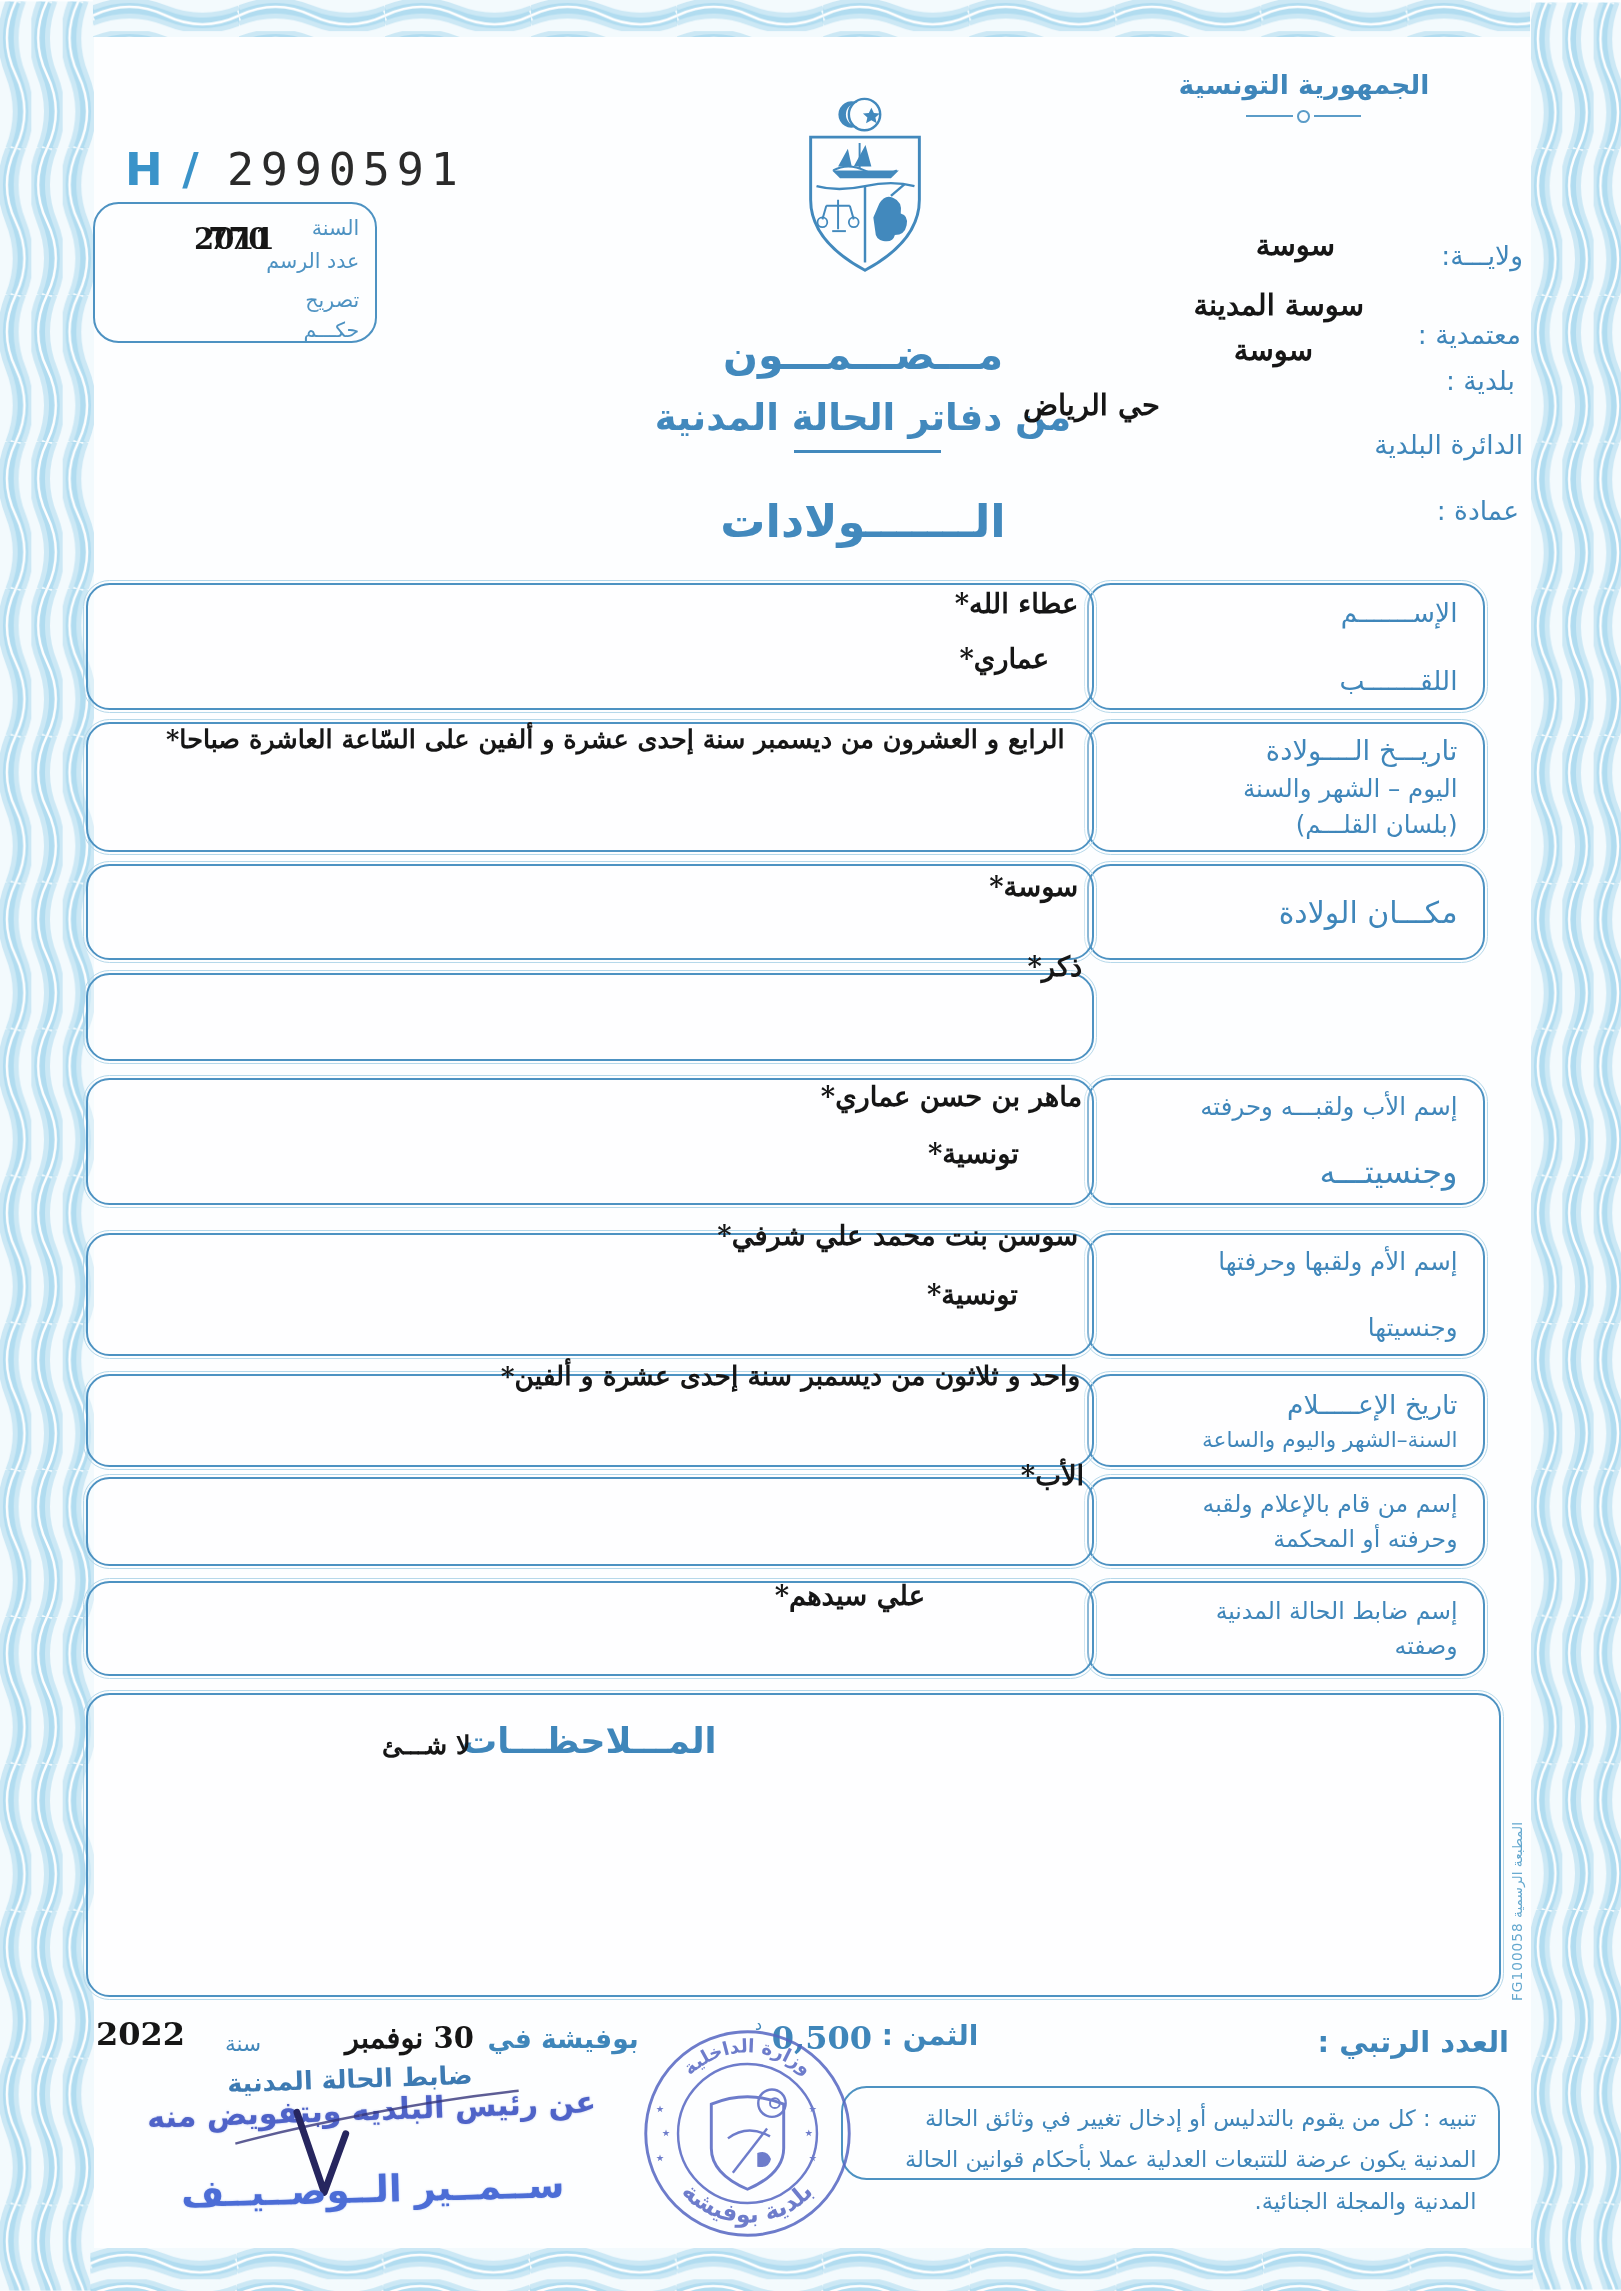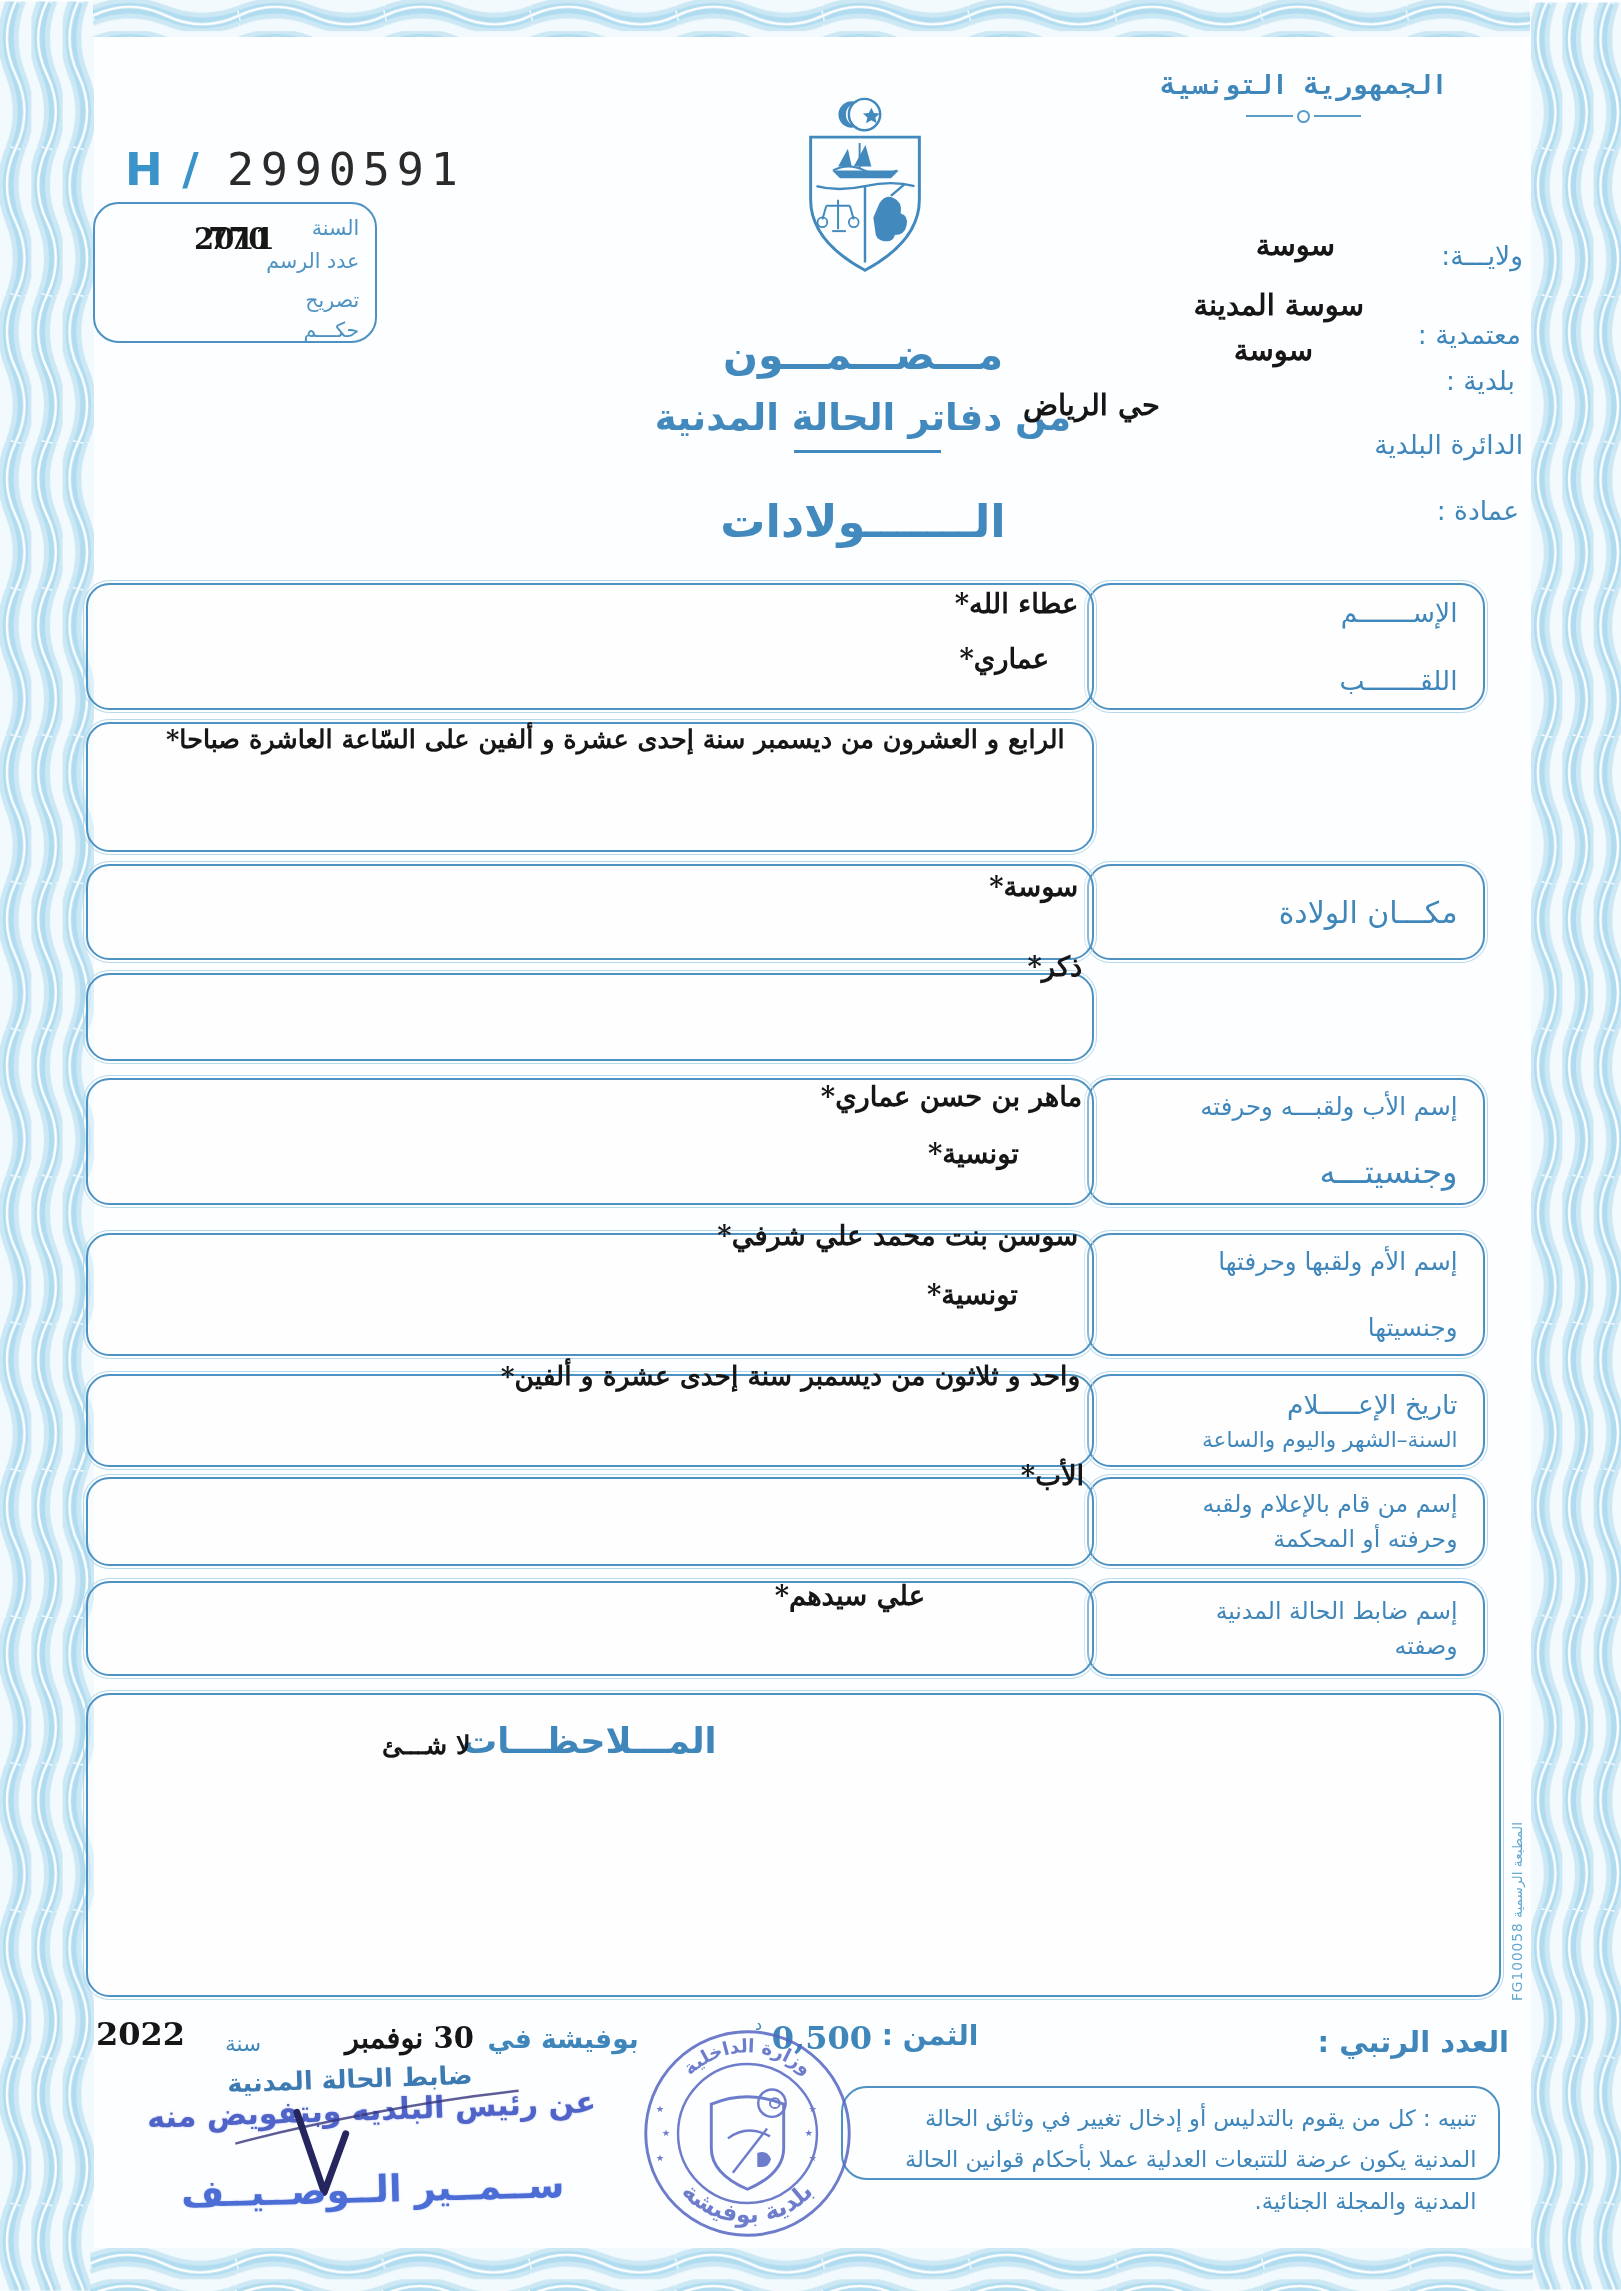--- a/index.html
+++ b/index.html
@@ -6,21 +6,21 @@
   .page{
     position:relative;width:1621px;height:2292px;margin:0 auto;
     background:#fdfeff;overflow:hidden;
     font-family:"DejaVu Sans", sans-serif;direction:rtl;
   }
   .abs{position:absolute;}
   .ink{color:#161616;font-family:"DejaVu Serif", serif;font-weight:700;}
   
   .gstrip{position:absolute;opacity:.92;}
   
-  .republic{top:69px;left:1147px;width:314px;text-align:center;font-size:26.5px;font-weight:700;color:#3f86ba;font-family:Liberation Mono, monospace;}
+  .republic{top:69px;left:1147px;width:314px;text-align:center;font-size:26.5px;font-weight:700;color:#3f86ba;}
   .sep{top:110px;left:1240px;width:127px;display:flex;align-items:center;justify-content:center;gap:3.9px;}
   .sep .l{width:47px;height:2px;background:#5b9cc8;}
   .sep .c{width:8.8px;height:8.8px;border:2px solid #5b9cc8;border-radius:50%;}
   .serial{top:143px;left:125px;direction:ltr;font-size:45px;letter-spacing:2px;white-space:nowrap;}
   .serial .h{color:#3a93c9;font-weight:700;}
   .serial .n{color:#2a2a2a;font-family:"DejaVu Sans Mono", monospace;letter-spacing:6.9px;margin-left:9.8px;}
   .regbox{top:202px;left:93px;width:280px;height:137px;border:2.5px solid #4d92c2;border-radius:25.5px;}
   .regbox .rl{position:absolute;right:15.7px;font-size:20.6px;color:#4d92c2;}
   .regyear{top:180px;left:194px;font-size:29px;margin-top:42px;}
   .regact{top:222px;left:208px;font-size:29px;}
@@ -166,20 +166,25 @@
       <div class="ll">الإســـــــم</div>
       <div class="ll">اللقـــــــب</div>
     </div>
     <div class="vbox">
       <div class="vline" style="top:2px;right:13.7px">عطاء الله*</div>
       <div class="vline" style="top:57px;right:43px">عماري*</div>
     </div>
   </div>
 
   <div class="row" style="top:722px;height:130px">
+    <div class="lbox ct">
+      <div class="ll" style="font-size:27.4px">تاريـــخ الــــولادة</div>
+      <div class="ll" style="font-size:24.5px">اليوم – الشهر والسنة</div>
+      <div class="ll" style="font-size:24.5px">(بلسان القلـــم)</div>
+    </div>
     <div class="vbox">
       <div class="vline" style="top:0;right:27.4px;font-size:25.5px">الرابع و العشرون من ديسمبر سنة إحدى عشرة و ألفين  على السّاعة العاشرة صباحا*</div>
     </div>
   </div>
 
   <div class="row" style="top:864px;height:96px">
     <div class="lbox ct">
       <div class="ll" style="font-size:30px">مكـــان الولادة</div>
     </div>
     <div class="vbox">

